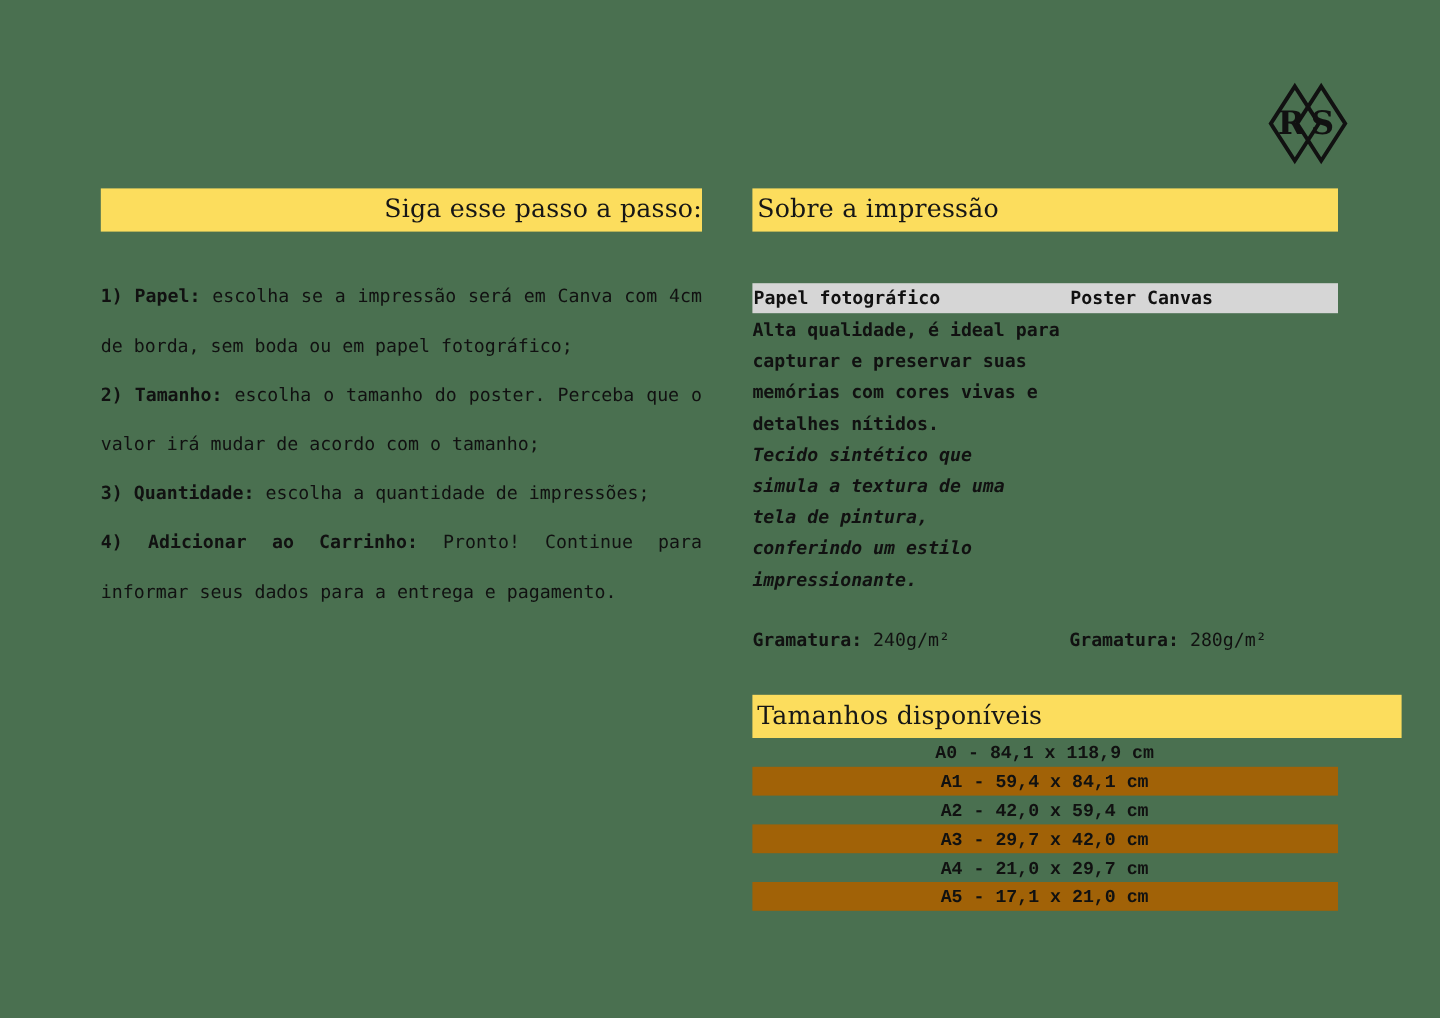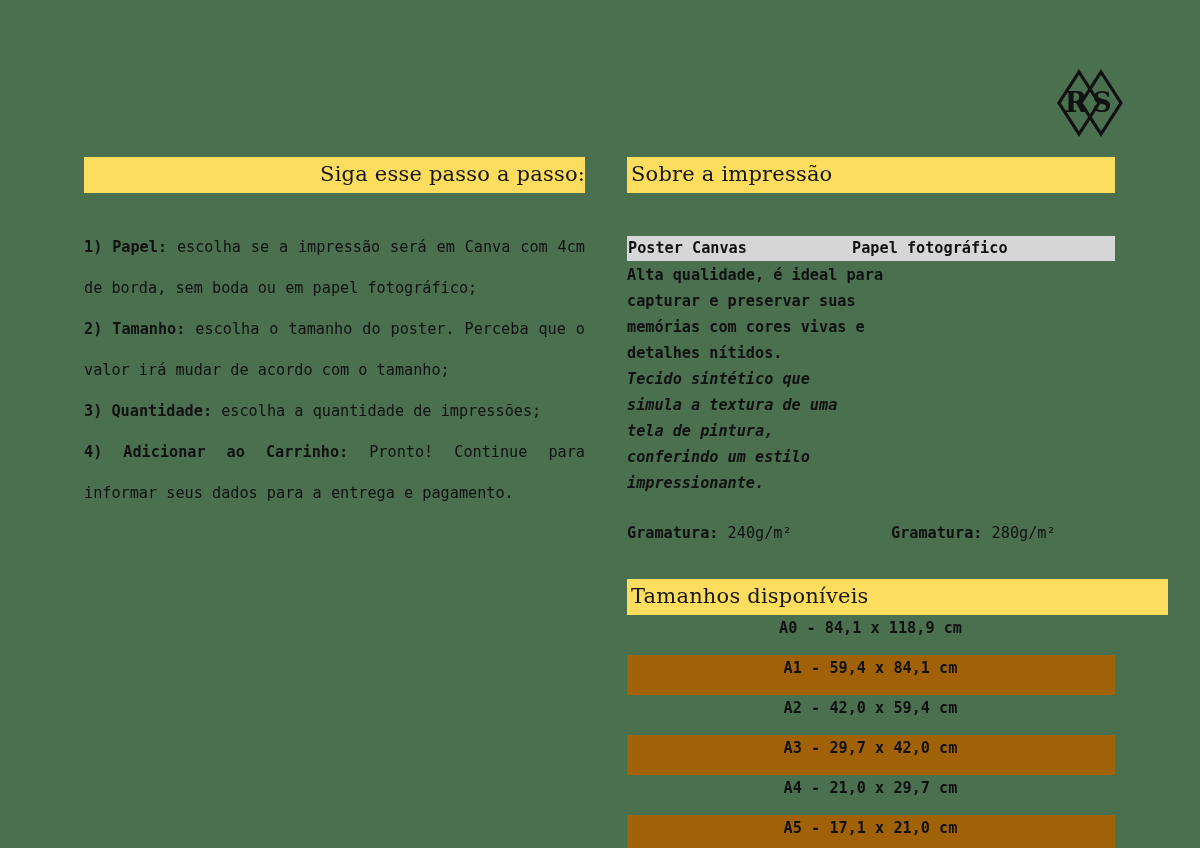--- a/index.html
+++ b/index.html
@@ -128,30 +128,31 @@
   
   .sizes-block {
     margin-top: 36px;
     width: 488px;
   }
   .sizes-banner {
     width: 541px;
     box-sizing: border-box;
   }
   .size-row {
-    height: 40px;
+    height: 24px;
     line-height: 27px;
     font-size: 15.2px;
     font-weight: 700;
     color: #111111;
     text-align: center;
     width: 488px;
     box-sizing: border-box;
     padding-right: 1px;
     white-space: nowrap;
+    font-family: Liberation Mono, monospace;
   }
   .size-row.alt {
     background: #a16207;
   }
   .size-label { letter-spacing: 0px; }
 </style>
 </head>
 <body>
 
 <div id="page">
@@ -184,22 +185,22 @@
         <b>4)</b><b>&nbsp;</b><b>Adicionar ao Carrinho:</b><span> Pronto! Continue para informar seus dados para a entrega e pagamento.</span>
       </p>
     </div>
   </div>
 
   <div class="right-col">
     <div class="banner right-banner">Sobre a impressão</div>
 
     <div class="paper-table">
       <div class="paper-head-band">
+        <div class="paper-head-cell ph-1">Papel fotográfico</div>
         <div class="paper-head-cell ph-2">Poster Canvas</div>
-        <div class="paper-head-cell ph-1">Papel fotográfico</div>
       </div>
       <div class="paper-body">
         <div class="paper-cell pc-1">Alta qualidade, é ideal para capturar e preservar suas memórias com cores vivas e detalhes nítidos.</div>
         <div class="paper-cell pc-2">Tecido sintético que simula a textura de uma tela de pintura, conferindo um estilo impressionante.</div>
       </div>
       <div class="gramatura-row">
         <div class="gramatura gr-1">
           <b>Gramatura:</b>
           <span>240g/m²</span>
         </div>

